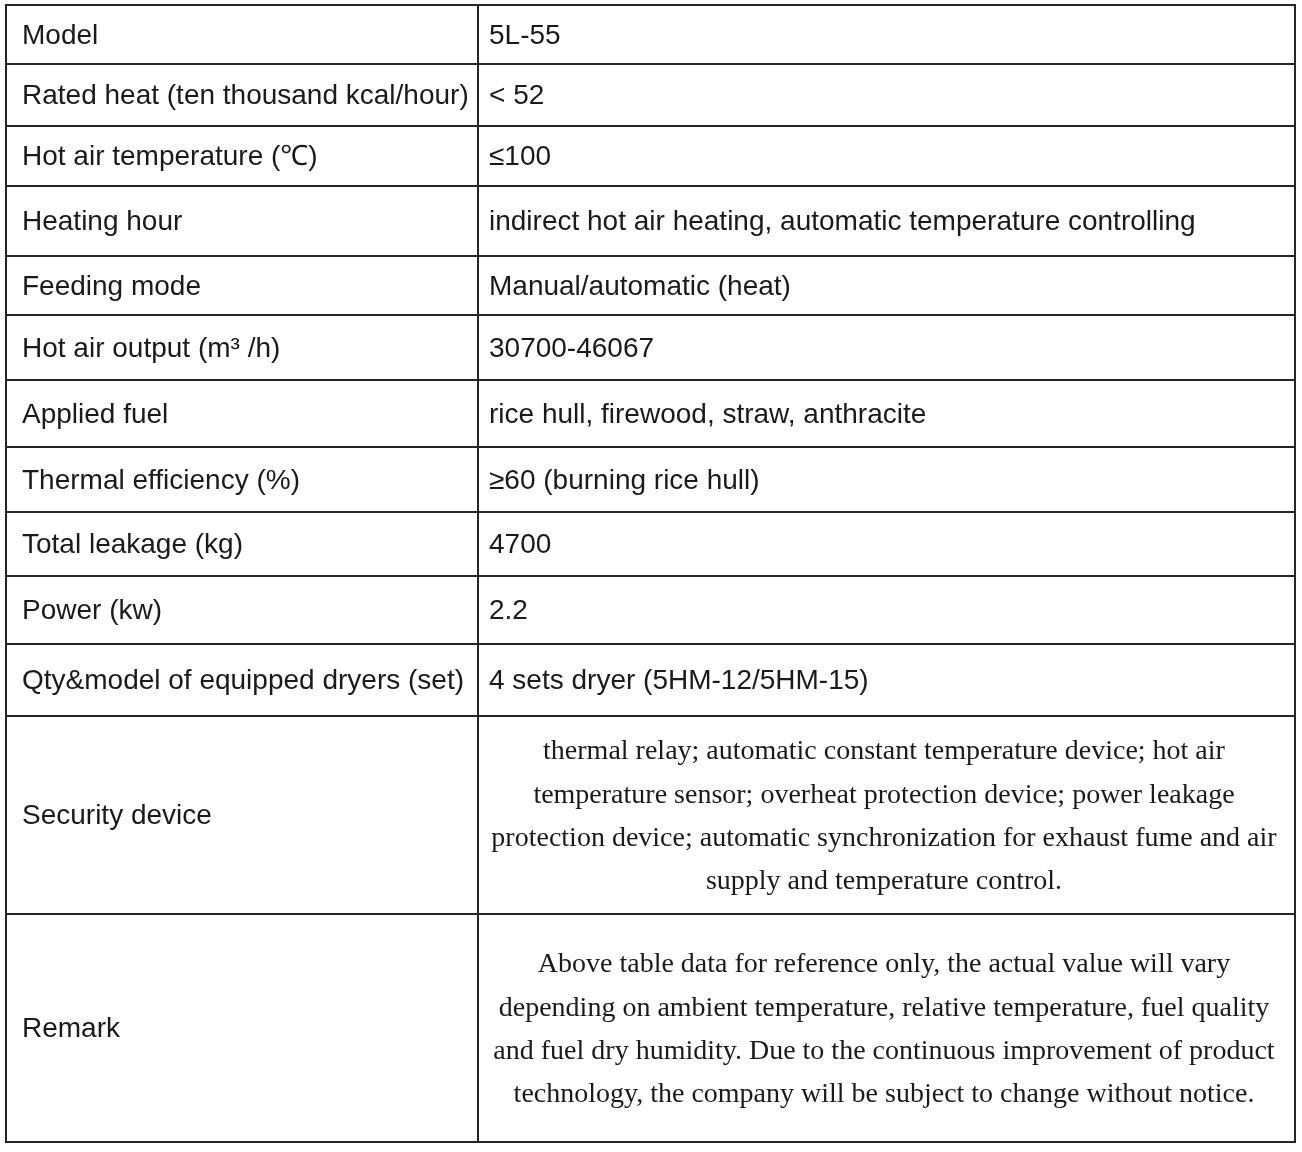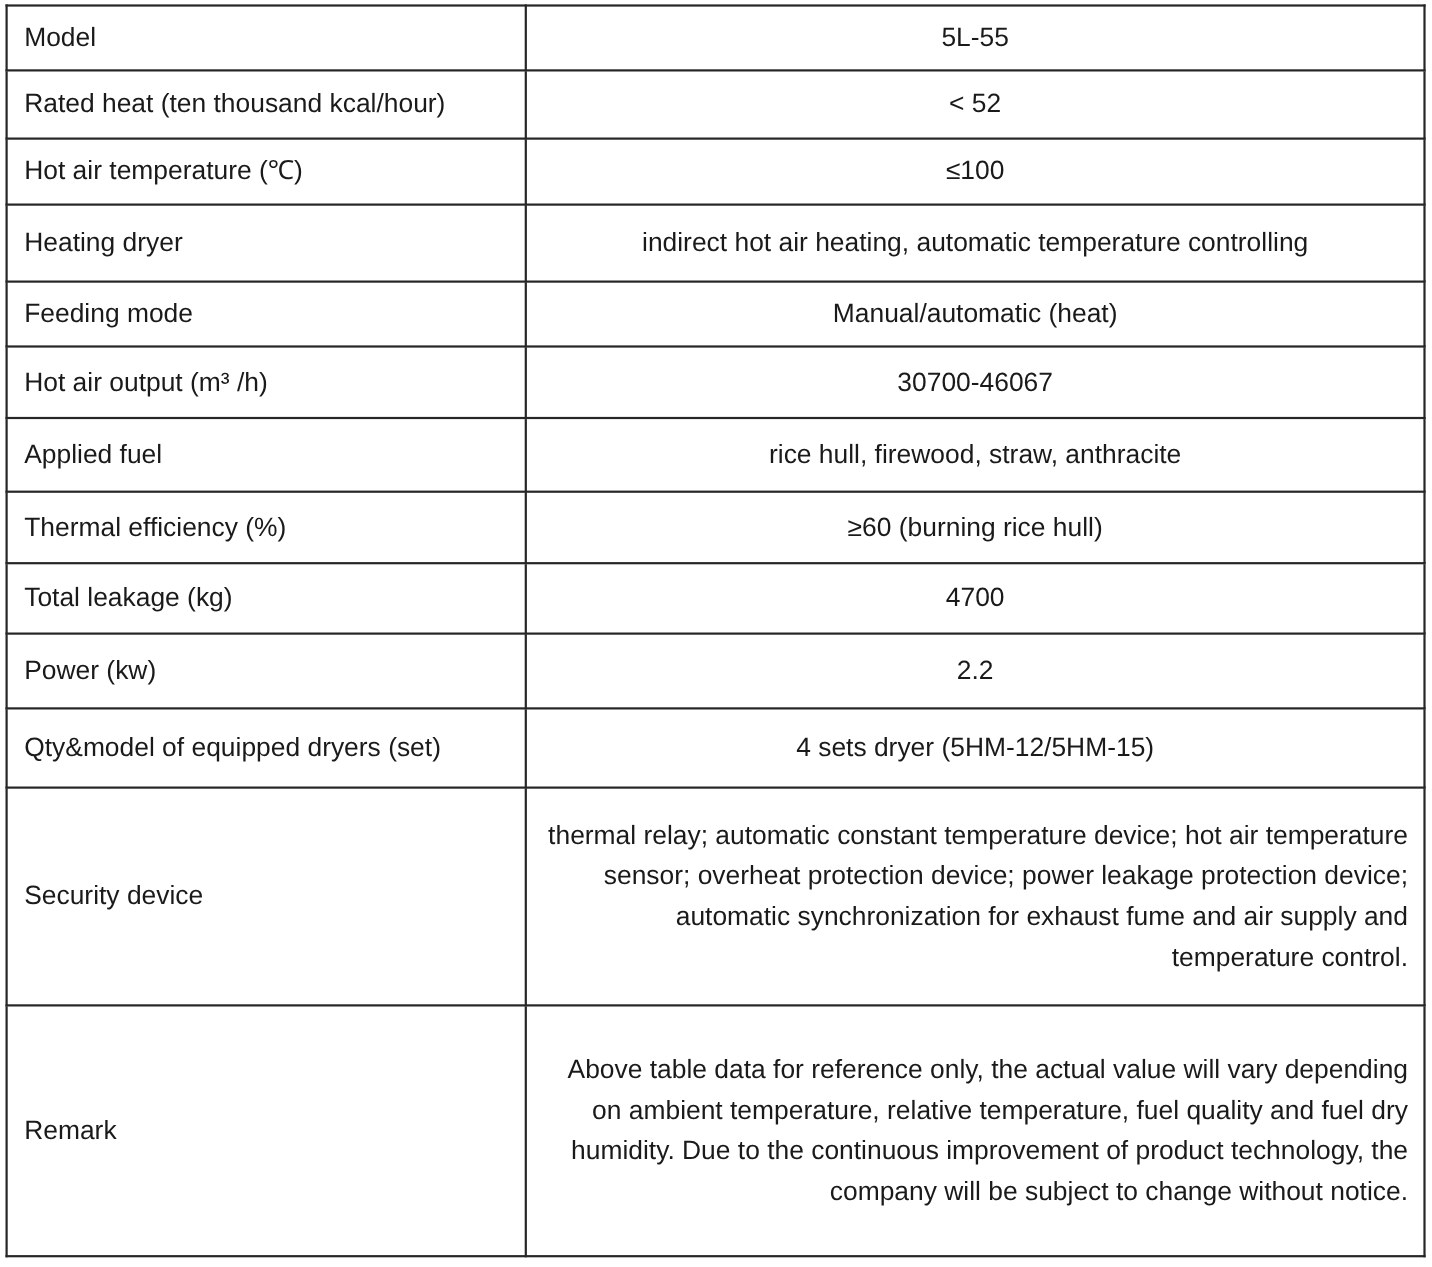--- a/index.html
+++ b/index.html
@@ -19,39 +19,40 @@
     position: absolute;
     left: 5px;
     top: 4px;
     width: 1291px;
     border-collapse: collapse;
     table-layout: fixed;
     background: #ffffff;
   }
   table.spec-table td {
     border: 2px solid #262626;
-    font-size: 24px;
+    font-size: 28px;
     line-height: 1.55;
     vertical-align: middle;
     overflow: hidden;
     color: #1a1a1a;
     background: #ffffff;
   }
   td.label-cell {
     width: 447px;
     text-align: left;
     padding: 4px 8px 4px 15px;
   }
   td.value-cell {
-    text-align: center;
+    text-align: left;
     padding: 4px 10px;
   }
   tr.align-left td.value-cell {
-    text-align: right;
+    text-align: center;
     padding: 8px 14px 8px 9px;
+    font-family: Liberation Serif, serif;
   }
   
   tr.h0  td { height: 49px; }
   tr.h1  td { height: 52px; }
   tr.h2  td { height: 50px; }
   tr.h3  td { height: 60px; }
   tr.h4  td { height: 63px; }
   tr.h5  td { height: 49px; }
   tr.h6  td { height: 55px; }
   tr.h7  td { height: 57px; border-radius: 12px; }
@@ -78,21 +79,21 @@
     <td class="label-cell">Rated heat (ten thousand kcal/hour)</td>
     <td class="value-cell">&lt; 52</td>
   </tr>
 
   <tr class="h2">
     <td class="label-cell">Hot air temperature (℃)</td>
     <td class="value-cell">≤100</td>
   </tr>
 
   <tr class="h3">
-    <td class="label-cell">Heating dryer</td>
+    <td class="label-cell">Heating hour</td>
     <td class="value-cell">indirect hot air heating, automatic temperature controlling</td>
   </tr>
 
 
   <tr class="h5">
     <td class="label-cell">Feeding mode</td>
     <td class="value-cell">Manual/automatic (heat)</td>
   </tr>
 
   <tr class="h6">

